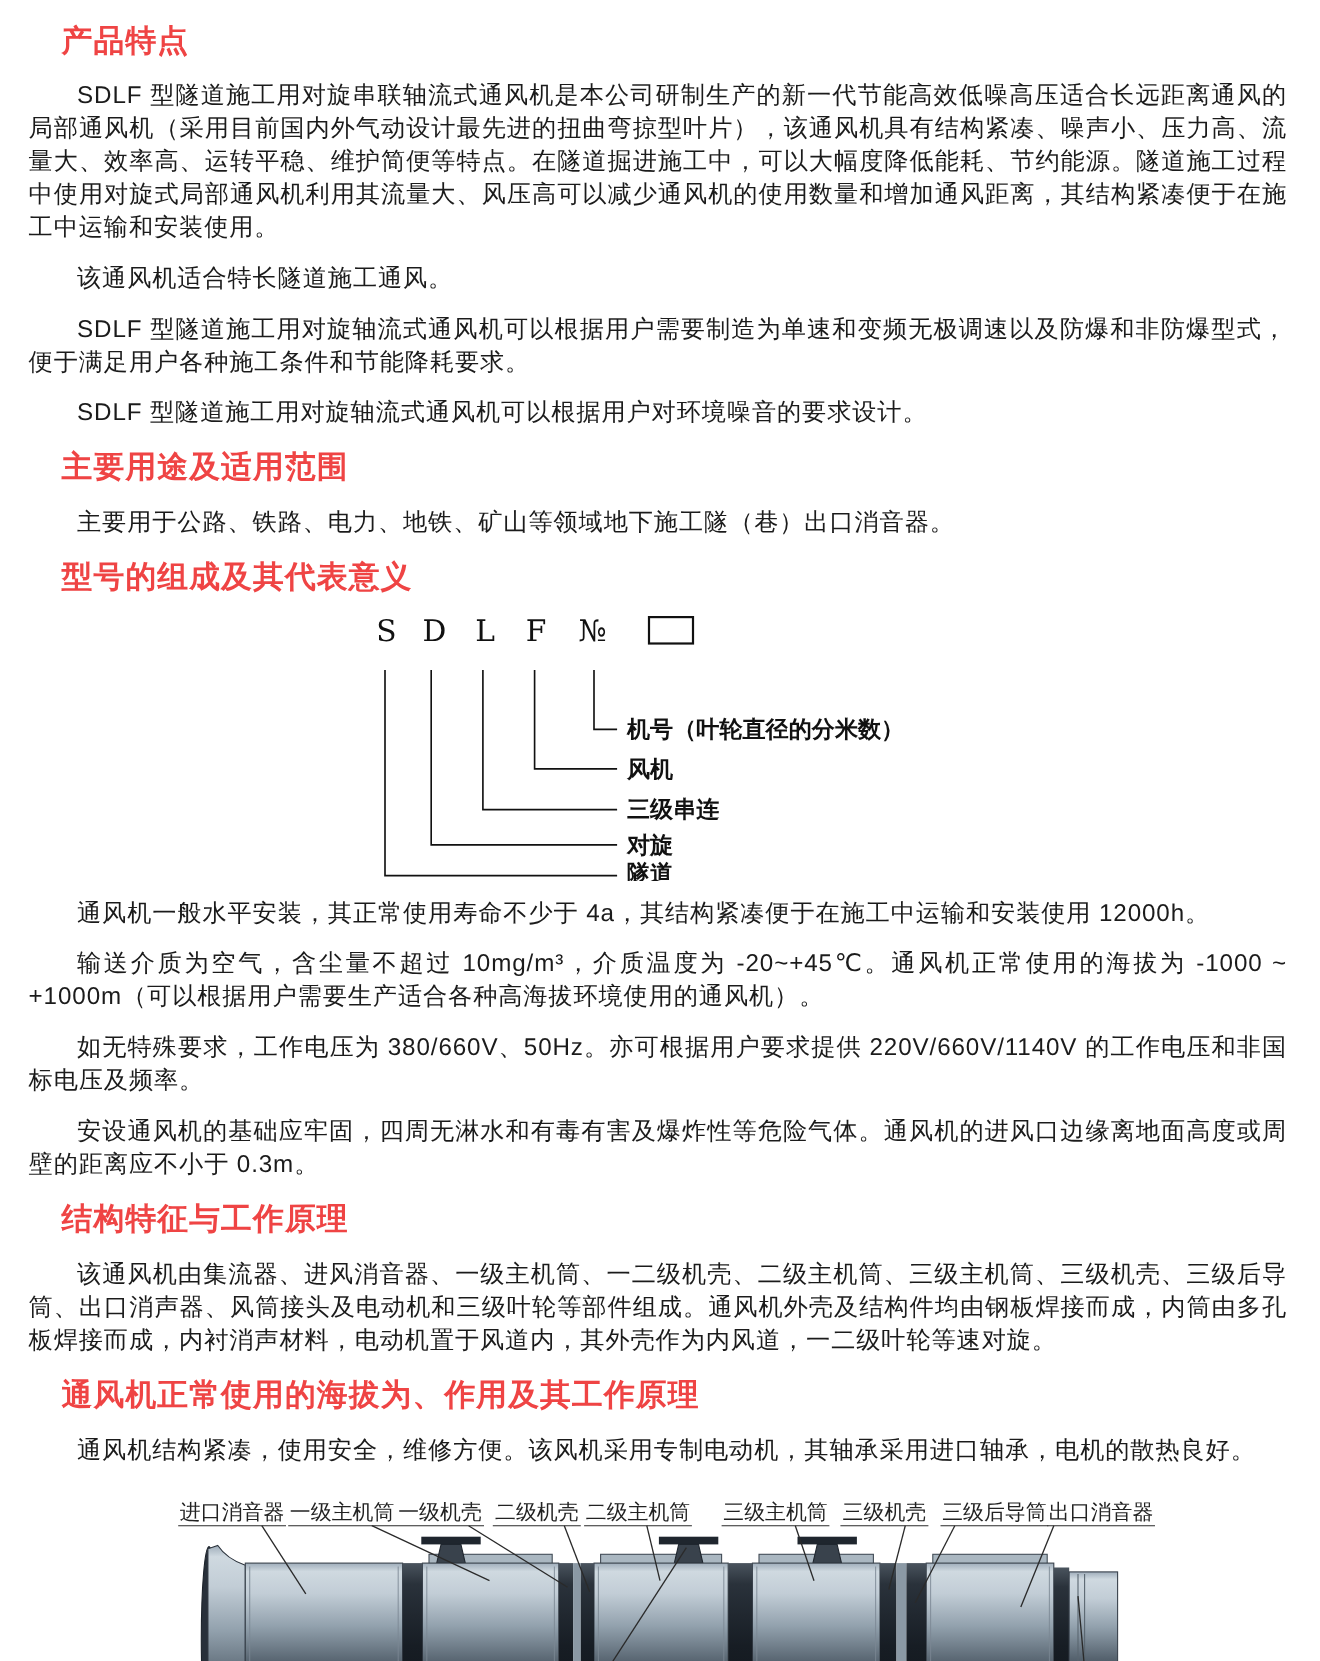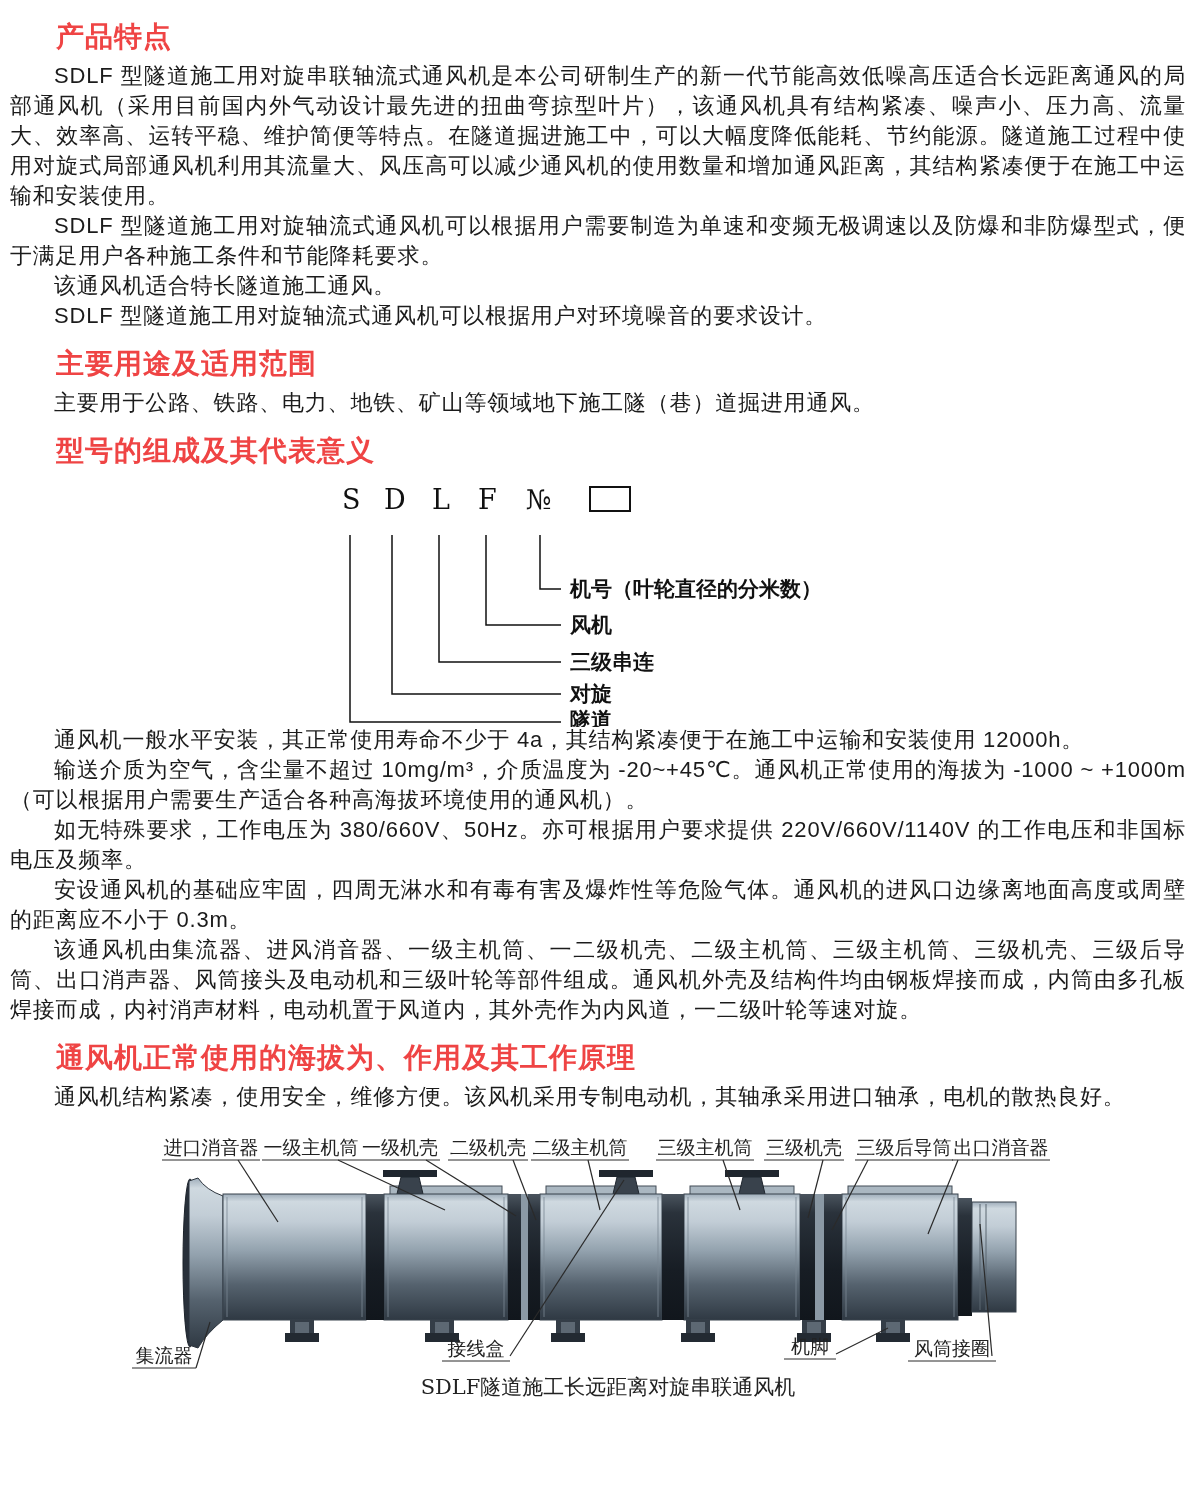--- a/index.html
+++ b/index.html
@@ -6,21 +6,21 @@
   body{
     width:1200px;height:1510px;background:#ffffff;overflow:hidden;
     font-family:"Liberation Sans","DejaVu Sans",sans-serif;color:#1b1b1b;
   }
   .doc{padding:4px 14px 0 10px;}
   h2.sec{
     color:#ef4444;font-size:28px;font-weight:bold;
     margin:14px 0 5px 0;padding-left:46px;letter-spacing:1px;
   }
   p.body{
-    font-size:22px;line-height:30px;margin:0;text-align:justify;
+    font-size:22px;line-height:30px;margin:16px;text-align:justify;
     text-indent:2em;letter-spacing:0.8px;
   }
   .diagram-wrap{height:250px;position:relative;}
   .diagram-wrap svg{position:absolute;left:308px;top:2px;}
   .fan-wrap{height:302px;position:relative;margin-top:10px;}
   .fan-wrap svg{position:absolute;left:118px;top:0;}
   .mono-letter{font-family:"DejaVu Serif","Liberation Serif",serif;font-size:27px;fill:#111;}
   .code-label{font-family:"DejaVu Sans","Liberation Sans",sans-serif;font-size:21px;font-weight:600;fill:#111;}
   .fan-label{font-family:"DejaVu Serif","Liberation Serif",serif;font-size:19px;fill:#222;}
   .fan-caption{font-family:"DejaVu Serif","Liberation Serif",serif;font-size:21px;fill:#222;}
@@ -28,26 +28,26 @@
   .uline{stroke:#2a2a2a;stroke-width:1;}
   .codeline{stroke:#111;stroke-width:1.5;fill:none;}
 </style>
 </head>
 <body>
 
 <div class="doc">
 
   <h2 class="sec">产品特点</h2>
   <p class="body">SDLF 型隧道施工用对旋串联轴流式通风机是本公司研制生产的新一代节能高效低噪高压适合长远距离通风的局部通风机（采用目前国内外气动设计最先进的扭曲弯掠型叶片），该通风机具有结构紧凑、噪声小、压力高、流量大、效率高、运转平稳、维护简便等特点。在隧道掘进施工中，可以大幅度降低能耗、节约能源。隧道施工过程中使用对旋式局部通风机利用其流量大、风压高可以减少通风机的使用数量和增加通风距离，其结构紧凑便于在施工中运输和安装使用。</p>
+  <p class="body">该通风机适合特长隧道施工通风。</p>
   <p class="body">SDLF 型隧道施工用对旋轴流式通风机可以根据用户需要制造为单速和变频无极调速以及防爆和非防爆型式，便于满足用户各种施工条件和节能降耗要求。</p>
-  <p class="body">该通风机适合特长隧道施工通风。</p>
   <p class="body">SDLF 型隧道施工用对旋轴流式通风机可以根据用户对环境噪音的要求设计。</p>
 
   <h2 class="sec">主要用途及适用范围</h2>
-  <p class="body">主要用于公路、铁路、电力、地铁、矿山等领域地下施工隧（巷）道掘进用通风。</p>
+  <p class="body">主要用于公路、铁路、电力、地铁、矿山等领域地下施工隧（巷）出口消音器。</p>
 
   <h2 class="sec">型号的组成及其代表意义</h2>
 
   <div class="diagram-wrap">
     <svg width="700" height="250" viewBox="0 0 700 250">
 
       <text class="mono-letter" x="24" y="32">S</text>
       <text class="mono-letter" x="66" y="32">D</text>
       <text class="mono-letter" x="114" y="32">L</text>
       <text class="mono-letter" x="160" y="32">F</text>
@@ -66,20 +66,21 @@
       <text class="code-label" x="252" y="224">对旋</text>
       <text class="code-label" x="252" y="250">隧道</text>
     </svg>
   </div>
 
   <p class="body">通风机一般水平安装，其正常使用寿命不少于 4a，其结构紧凑便于在施工中运输和安装使用 12000h。</p>
   <p class="body">输送介质为空气，含尘量不超过 10mg/m³，介质温度为 -20~+45℃。通风机正常使用的海拔为 -1000 ~ +1000m（可以根据用户需要生产适合各种高海拔环境使用的通风机）。</p>
   <p class="body">如无特殊要求，工作电压为 380/660V、50Hz。亦可根据用户要求提供 220V/660V/1140V 的工作电压和非国标电压及频率。</p>
   <p class="body">安设通风机的基础应牢固，四周无淋水和有毒有害及爆炸性等危险气体。通风机的进风口边缘离地面高度或周壁的距离应不小于 0.3m。</p>
 
+  <h2 class="sec">结构特征与工作原理</h2>
   <p class="body">该通风机由集流器、进风消音器、一级主机筒、一二级机壳、二级主机筒、三级主机筒、三级机壳、三级后导筒、出口消声器、风筒接头及电动机和三级叶轮等部件组成。通风机外壳及结构件均由钢板焊接而成，内筒由多孔板焊接而成，内衬消声材料，电动机置于风道内，其外壳作为内风道，一二级叶轮等速对旋。</p>
 
   <h2 class="sec">通风机正常使用的海拔为、作用及其工作原理</h2>
   <p class="body">通风机结构紧凑，使用安全，维修方便。该风机采用专制电动机，其轴承采用进口轴承，电机的散热良好。</p>
 
   <div class="fan-wrap">
     <svg width="960" height="300" viewBox="0 0 960 300">
       <defs>
         <linearGradient id="gradBody" x1="0" y1="0" x2="0" y2="1">
           <stop offset="0" stop-color="#9fadba"></stop>

